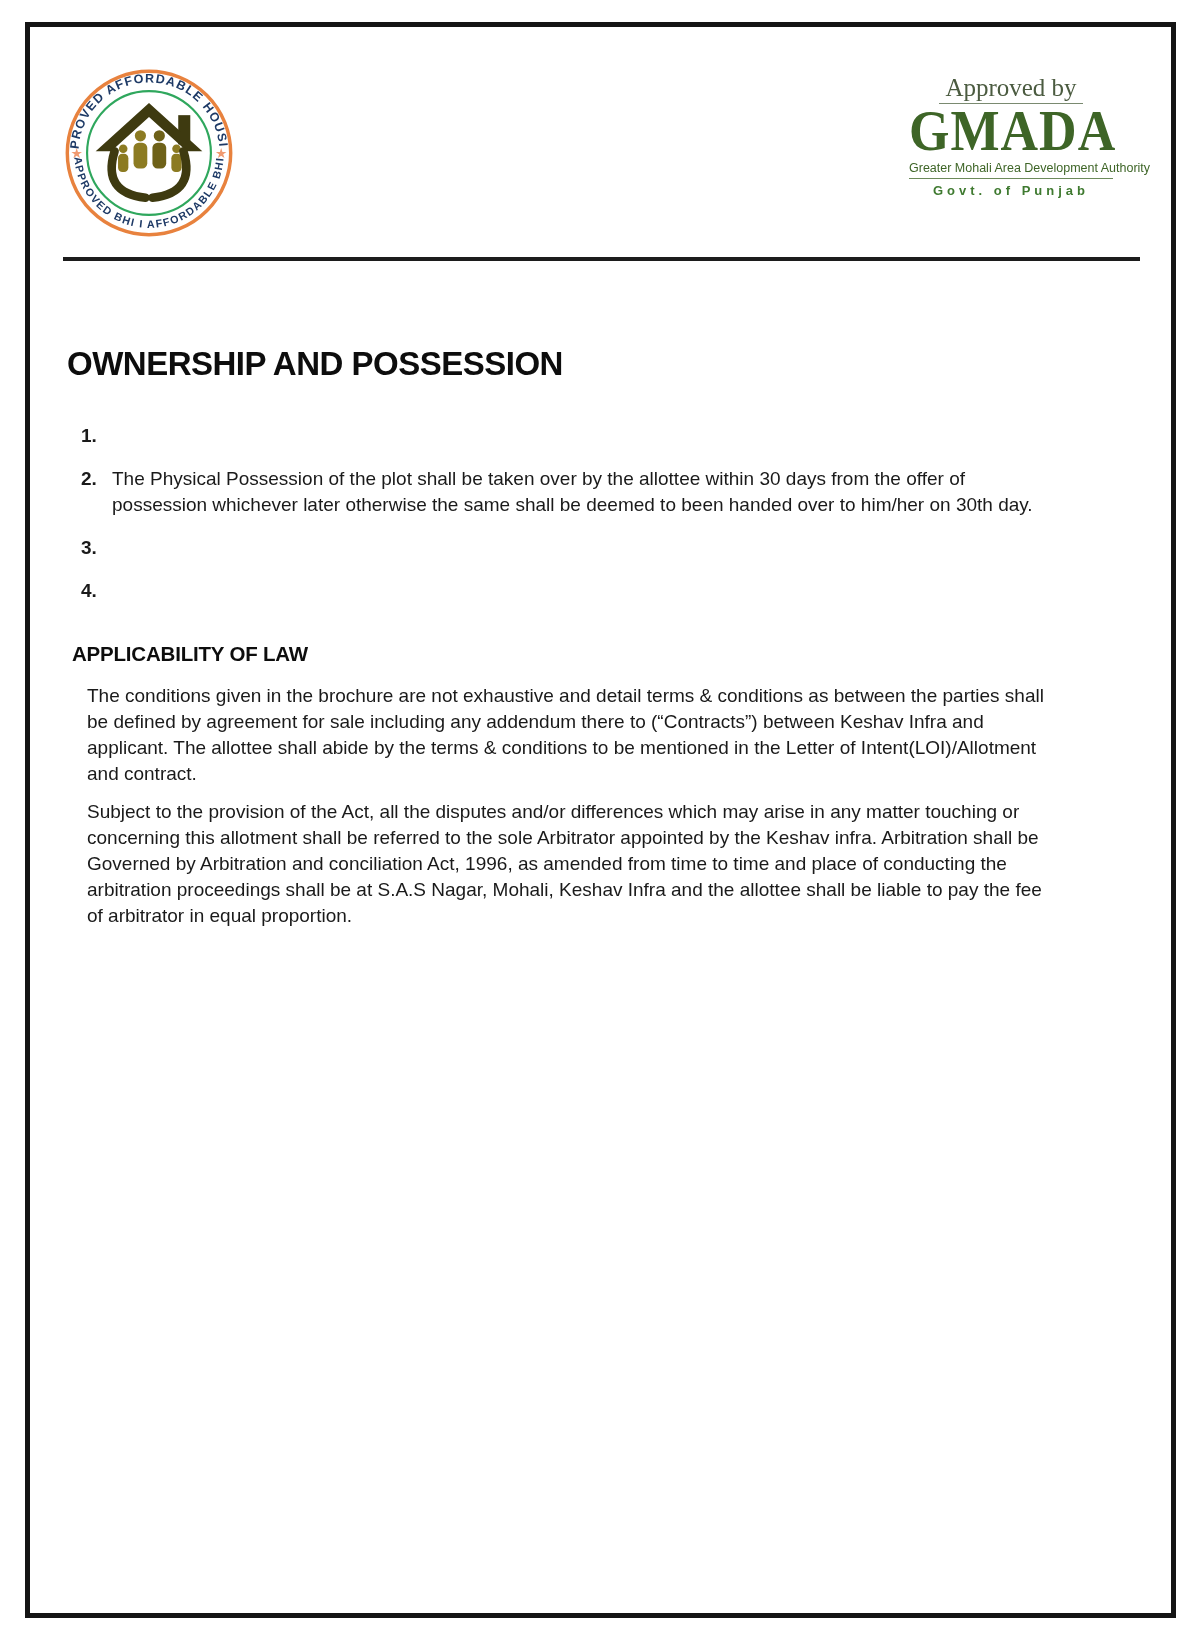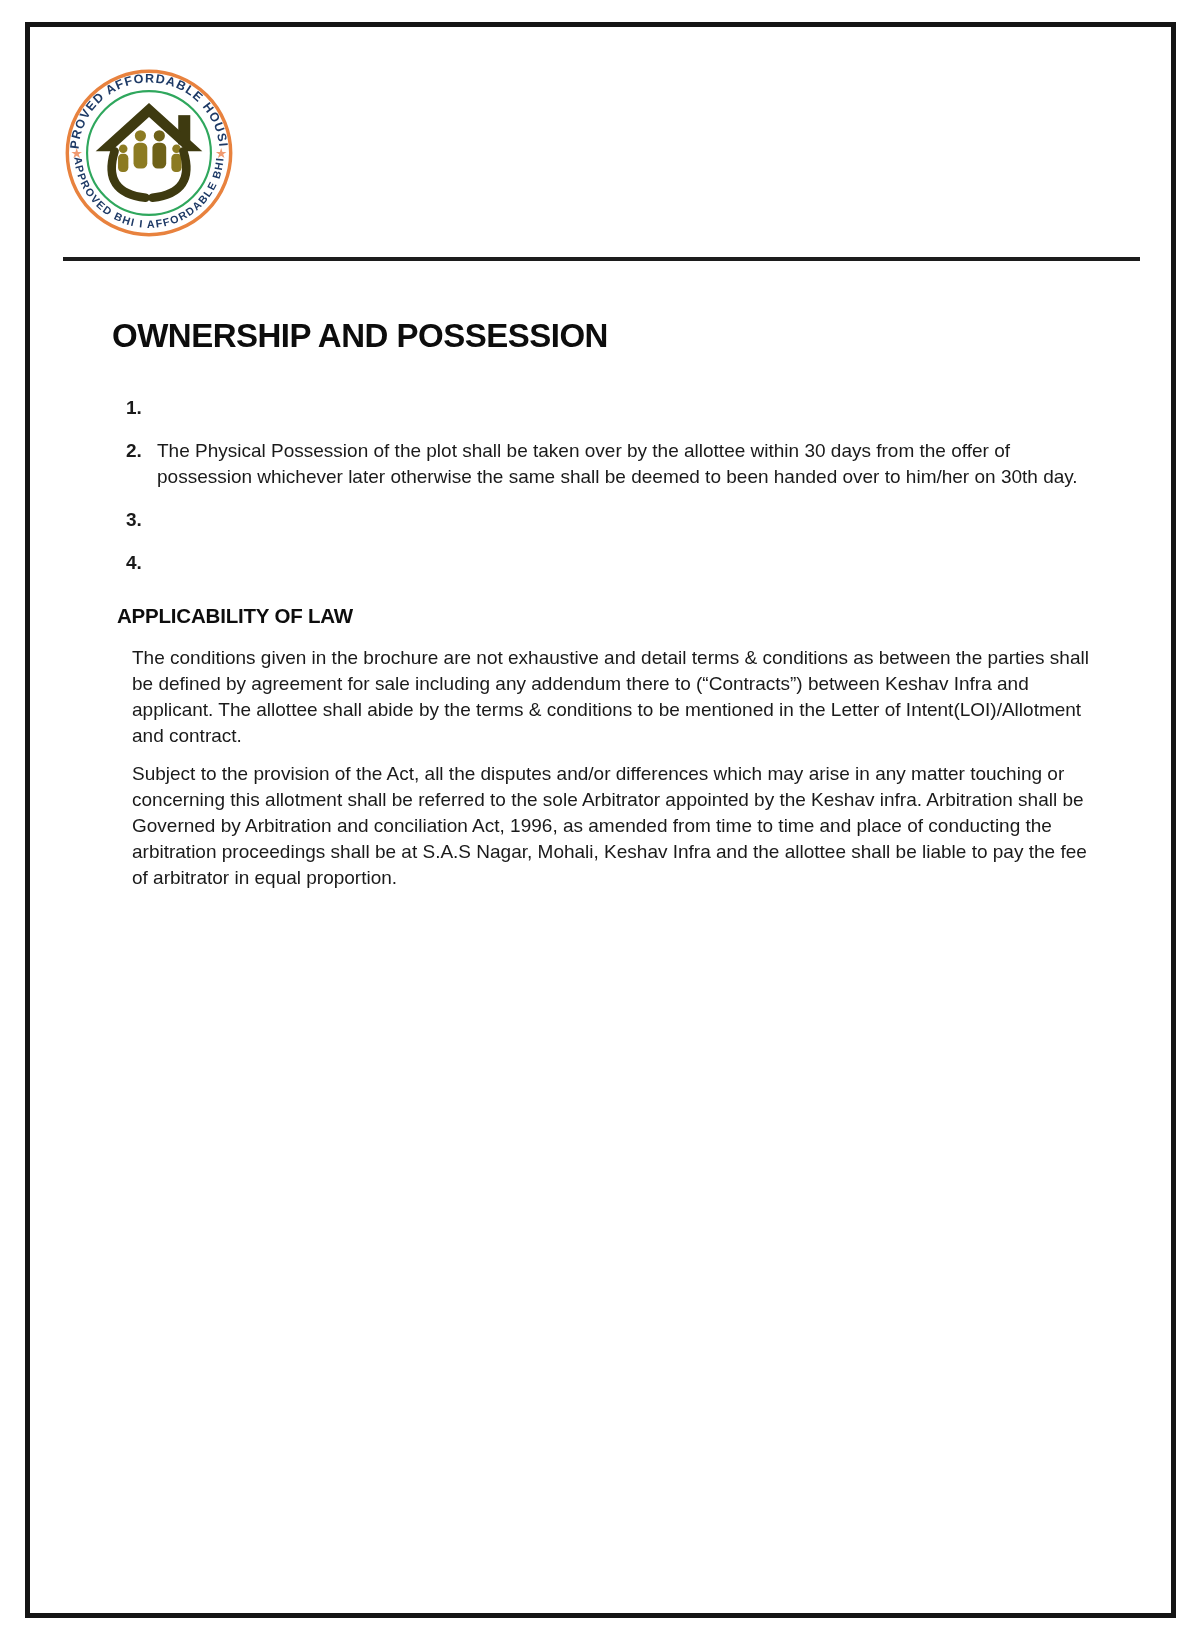--- a/index.html
+++ b/index.html
@@ -38,30 +38,30 @@
   .gmada-full{
     font-size:12.5px;color:#3e6527;border-bottom:1.5px solid #6c8a5a;
     padding-bottom:3px;margin-top:3px;white-space:nowrap;
   }
   .gmada-govt{
     font-size:13px;font-weight:bold;color:#3f7a30;letter-spacing:4px;
     margin-top:4px;white-space:nowrap;
   }
   .hdr-rule{position:absolute;top:230px;left:33px;right:31px;height:4px;background:#1c1c1c;}
   
-  .main{position:absolute;top:228px;left:0;right:0;padding:0 40px 0 82px;}
+  .main{position:absolute;top:256px;left:0;right:0;padding:0 40px 0 37px;}
   .main-heading{
     margin:62px 0 0 0;font-size:33px;font-weight:bold;color:#0d0d0d;letter-spacing:-0.5px;
   }
   .numlist{margin-top:40px;}
   .list-item{display:flex;margin-bottom:17px;font-size:19px;line-height:26px;}
   .list-item .num{font-weight:bold;margin-left:14px;width:31px;flex:0 0 31px;}
   .list-item .itext{max-width:930px;}
   .sub-heading{
-    margin:28px 0 17px 5px;font-size:20.5px;font-weight:bold;color:#0d0d0d;letter-spacing:-0.2px;
+    margin:38px 0 17px 5px;font-size:20.5px;font-weight:bold;color:#0d0d0d;letter-spacing:-0.2px;
   }
   .para{
     margin:12px 0 10px 20px;font-size:19px;line-height:26px;max-width:960px;color:#1a1a1a;
   }
 </style>
 </head>
 <body>
 
 <div class="frame">
 
@@ -101,20 +101,26 @@
         </g>
 
         <g stroke="#3e3a10" stroke-width="10" fill="none" stroke-linecap="round">
           <path d="M60,98 C50,130 62,148 96,152"></path>
           <path d="M140,98 C150,130 138,148 104,152"></path>
         </g>
       </svg>
     </div>
 
 
+    <div class="gmada">
+      <span class="gmada-approved">Approved by</span>
+      <div class="gmada-name">GMADA</div>
+      <div class="gmada-full">Greater Mohali Area Development Authority</div>
+      <div class="gmada-govt">Govt. of Punjab</div>
+    </div>
 
     <div class="hdr-rule"></div>
   </div>
 
   <div class="main">
 
     <h2 class="main-heading">OWNERSHIP AND POSSESSION</h2>
 
     <div class="numlist">
       <div class="list-item">

